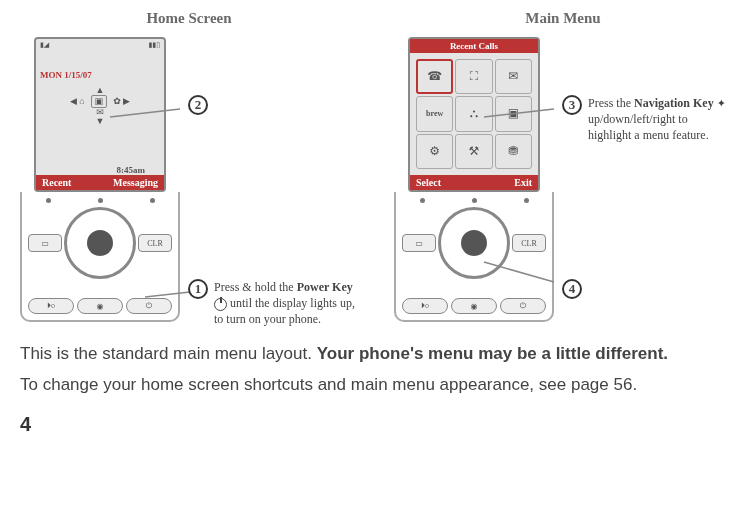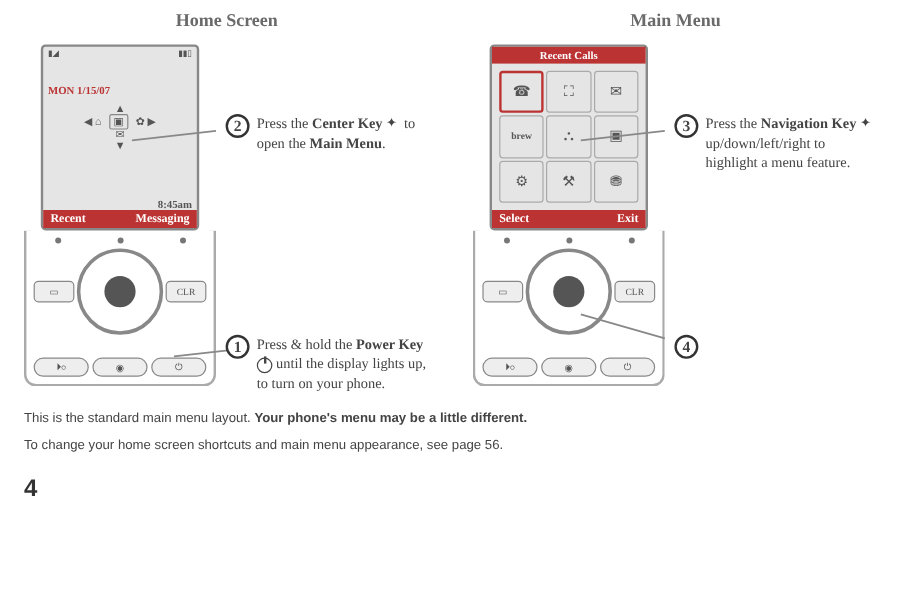--- a/index.html
+++ b/index.html
@@ -80,21 +80,21 @@
     display: flex;
     justify-content: center;
     align-items: center;
     gap: 6px;
   }
   .time {
     text-align: right;
     font-size: 9px;
     font-weight: bold;
     color: #555;
-    padding-right: 4px;
+    padding-right: 19px;
   }
   .softbar {
     background: #b33;
     color: #fff;
     display: flex;
     justify-content: space-between;
     font-size: 10px;
     font-weight: bold;
     padding: 2px 6px;
   }
@@ -210,21 +210,21 @@
     flex-shrink: 0;
   }
   .callout .txt { max-width: 155px; }
   .bold { font-weight: bold; }
   svg.pointer {
     position: absolute;
     overflow: visible;
     pointer-events: none;
   }
   .body-text {
-    font-size: 11px;
+    font-size: 17px;
     color: #444;
     margin-top: 20px;
     line-height: 1.45;
   }
   .pagenum {
     font-size: 20px;
     font-weight: bold;
     margin-top: 16px;
   }
   .navkey-glyph {
@@ -296,23 +296,20 @@
             <div class="pill">⏻</div>
           </div>
         </div>
       </div>
       <div class="callouts">
         <svg class="pointer" style="top:70px;left:-70px" width="80" height="20">
           <line x1="0" y1="10" x2="70" y2="2" stroke="#888" stroke-width="1.5"></line>
         </svg>
         <div class="callout" style="top:58px;left:8px">
           <div class="num-circle">2</div>
-          <div class="txt">
-            <span>Press the </span><span class="bold">Center Key</span> <span class="navkey-glyph"></span><span> to open the </span><span class="bold">Main Menu</span><span>.</span>
-          </div>
         </div>
         <svg class="pointer" style="top:250px;left:-35px" width="50" height="20">
           <line x1="0" y1="10" x2="45" y2="5" stroke="#888" stroke-width="1.5"></line>
         </svg>
         <div class="callout" style="top:242px;left:8px">
           <div class="num-circle">1</div>
           <div class="txt">
             <span>Press &amp; hold the </span><span class="bold">Power Key</span> <span class="pwr-glyph"></span><span> until the display lights up, to turn on your phone.</span>
           </div>
         </div>

